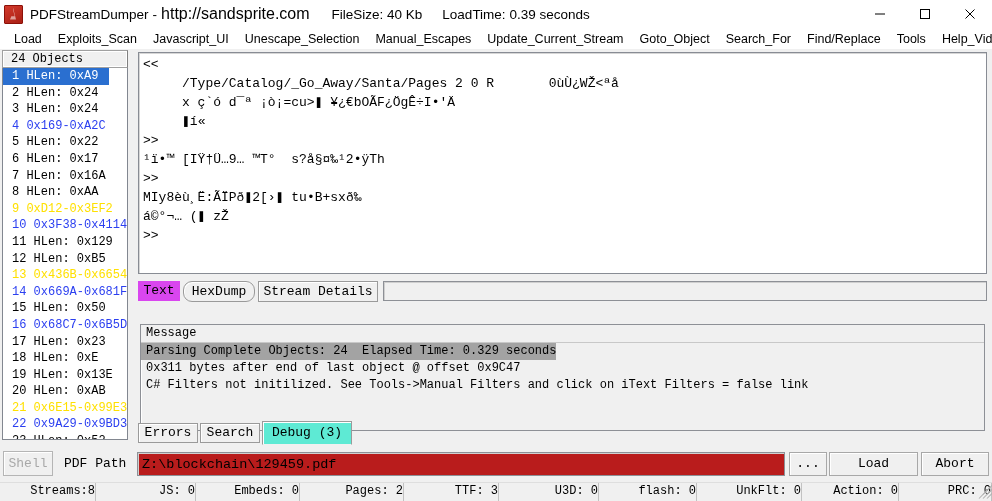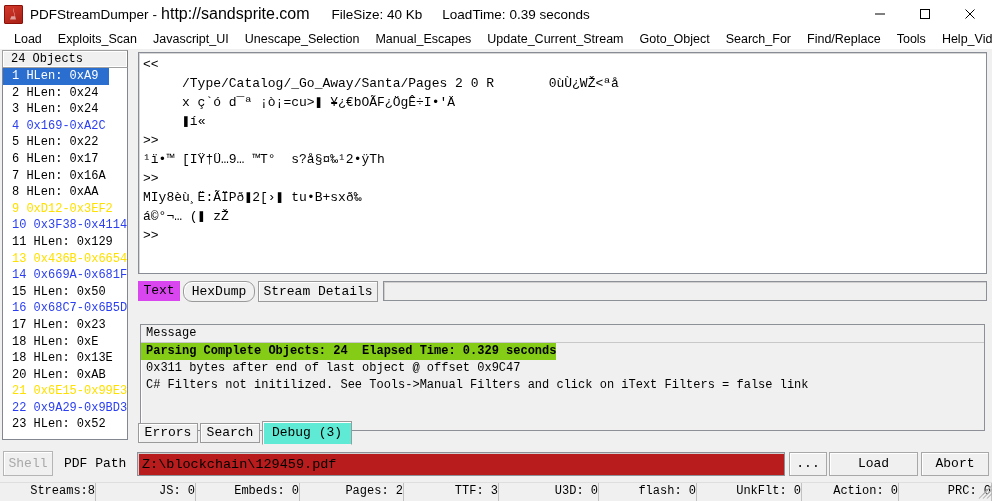--- a/index.html
+++ b/index.html
@@ -123,21 +123,21 @@
   }
   .msg-head{
     font-family:"Liberation Mono","DejaVu Sans Mono",monospace;
     font-size:12px;line-height:16px;padding-left:5px;color:#000;
     background:#f0f0f0;height:17px;border-bottom:1px solid #c8c8c8;
   }
   .msg-line{
     font-family:"Liberation Mono","DejaVu Sans Mono",monospace;
     font-size:12px;line-height:17px;padding-left:5px;color:#000;white-space:pre;
   }
-  .msg-line.hl{background:#84cc16;display:inline-block;font-weight:bold;}
+  .msg-line.hl{background:#a3a3a3;display:inline-block;}
   .msg-line-wrap{height:17px;}
 
   
   .btab-row{position:absolute;left:138px;top:421px;width:300px;height:26px;}
   .btab{
     position:absolute;top:2px;height:20px;line-height:17px;
     font-family:"Liberation Mono","DejaVu Sans Mono",monospace;
     font-size:13px;color:#000;text-align:center;
     background:#f0f0f0;border:1px solid #9a9a9a;
     box-shadow:inset 1px 1px 0 #ffffff;box-sizing:border-box;
@@ -249,27 +249,28 @@
         <div class="objrow">2 HLen: 0x24</div>
         <div class="objrow">3 HLen: 0x24</div>
         <div class="objrow blue">4 0x169-0xA2C</div>
         <div class="objrow">5 HLen: 0x22</div>
         <div class="objrow">6 HLen: 0x17</div>
         <div class="objrow">7 HLen: 0x16A</div>
         <div class="objrow">8 HLen: 0xAA</div>
         <div class="objrow yellow">9 0xD12-0x3EF2</div>
         <div class="objrow blue">10 0x3F38-0x4114</div>
         <div class="objrow">11 HLen: 0x129</div>
+        <div class="objrow">12 HLen: 0xB5</div>
         <div class="objrow yellow">13 0x436B-0x6654</div>
         <div class="objrow blue">14 0x669A-0x681F</div>
         <div class="objrow">15 HLen: 0x50</div>
         <div class="objrow blue">16 0x68C7-0x6B5D</div>
         <div class="objrow">17 HLen: 0x23</div>
         <div class="objrow">18 HLen: 0xE</div>
-        <div class="objrow">18 HLen: 0x13E</div>
+        <div class="objrow">19 HLen: 0x13E</div>
         <div class="objrow">20 HLen: 0xAB</div>
         <div class="objrow yellow">21 0x6E15-0x99E3</div>
         <div class="objrow blue">22 0x9A29-0x9BD3</div>
         <div class="objrow">23 HLen: 0x52</div>
       </div>
   </div>
 
   <div class="text-area" id="streamtext"><span class="ln">&lt;&lt;</span><span class="ln">     /Type/Catalog/_Go_Away/Santa/Pages 2 0 R       0ùÙ¿WŽ&lt;ªå</span><span class="ln">     x ç`ó d¯ª ¡ò¡=cu&gt;❚ ¥¿€bOÃF¿ÖgÊ÷I•'Ä</span><span class="ln">     ❚í«</span><span class="ln">&gt;&gt;</span><span class="ln">¹ï•™ [IŸ†Ü…9… ™T°  s?å§¤‰¹2•ÿTh</span><span class="ln">&gt;&gt;</span><span class="ln">MIy8èù¸Ë:ÃÏPð❚2[›❚ tu•B+sxð‰</span><span class="ln">á©°¬… (❚ zŽ</span><span class="ln">&gt;&gt;</span></div>
 
   <div class="tabrow" id="viewtabs">

